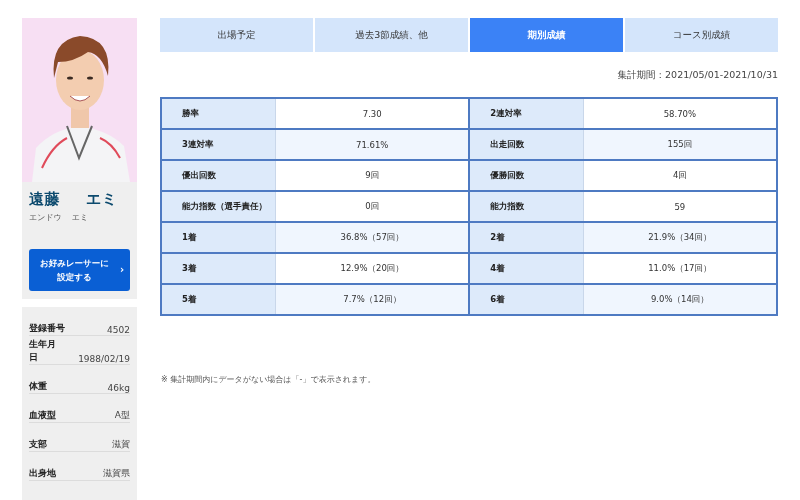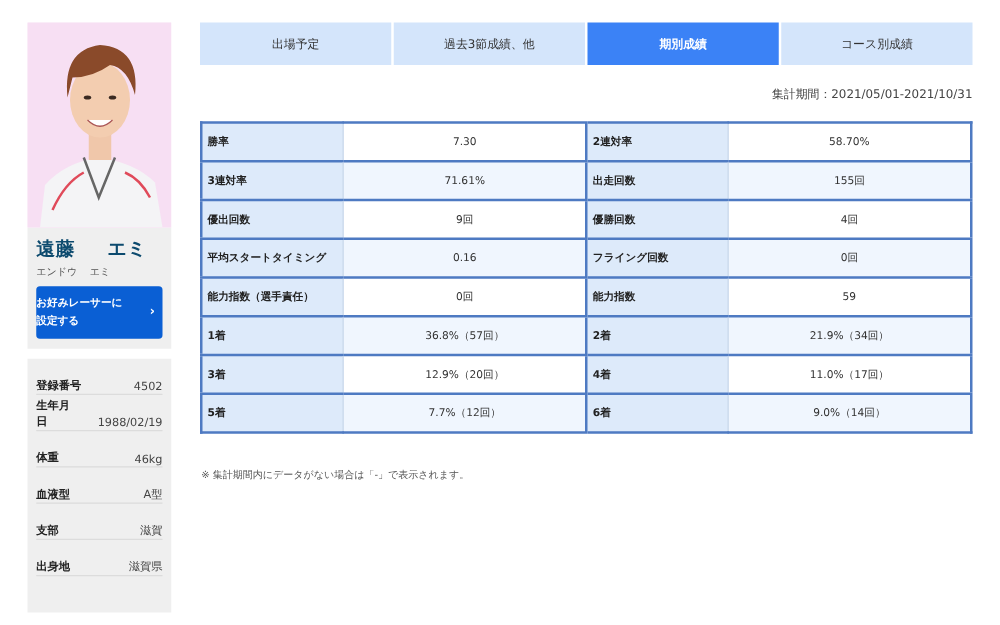--- a/index.html
+++ b/index.html
@@ -6,41 +6,41 @@
   html, body { width: 800px; height: 500px; overflow: hidden; background: #ffffff; }
   body { font-family: "DejaVu Sans", "Liberation Sans", sans-serif; color: #222; position: relative; }
 
   
   .sidebar { position: absolute; left: 22px; top: 18px; width: 115px; }
   .photo { width: 115px; height: 164px; background: #f7dff3; position: relative; overflow: hidden; }
   .photo svg { display: block; }
   .profile-box { background: #efefef; padding: 8px 7px 8px 7px; }
   .name { font-size: 15px; font-weight: bold; color: #0c4a6e; letter-spacing: 0.5px; display: flex; gap: 26px; }
   .kana { font-size: 8px; color: #555; margin-top: 3px; display: flex; gap: 10px; }
-  .fav-btn { margin-top: 6px; background: #0a5fd4; color: #fff; border-radius: 3px; height: 42px; position: relative;
-             display: flex; flex-direction: column; justify-content: center; font-size: 8.5px; font-weight: bold; line-height: 14px; padding-right: 10px; cursor: pointer; }
+  .fav-btn { margin-top: 26px; background: #0a5fd4; color: #fff; border-radius: 3px; height: 42px; position: relative;
+             display: flex; flex-direction: column; align-items: center; justify-content: center; font-size: 8.5px; font-weight: bold; line-height: 14px; padding-right: 10px; cursor: pointer; }
   .fav-btn .chev { position: absolute; right: 6px; top: 14px; font-size: 10px; }
   .info-box { background: #efefef; margin-top: 8px; padding: 0 7px; }
   .info-row { display: flex; justify-content: space-between; align-items: flex-end; height: 29px; border-bottom: 1px solid #dcdcdc; font-size: 9px; gap: 18px; }
   .info-row:last-child { border-bottom: none; }
   .info-row .k { font-weight: bold; color: #222; }
   .info-row .v { color: #444; }
 
   
   .tabs { position: absolute; left: 160px; top: 18px; width: 618px; height: 34px; display: flex; gap: 2px; }
   .tab { flex: 1; background: #d4e5fb; color: #333; font-size: 9.5px; display: flex; align-items: center; justify-content: center; cursor: pointer; }
   .tab.active { background: #3b82f6; color: #fff; font-weight: bold; }
 
   .period { position: absolute; right: 22px; top: 69px; font-size: 9.5px; color: #444; }
 
   
   .stats { position: absolute; left: 160px; top: 97px; width: 618px; border: 2px solid #4e7ac2; border-collapse: collapse; }
   .stats td { height: 31px; font-size: 8.5px; border-top: 2px solid #4e7ac2; }
   .stats tr:first-child td { border-top: none; }
-  .stats td.k { width: 121px; background: #ddeafa; font-weight: bold; padding-left: 4px; color: #222; border-right: 1px solid #c9d7ea; }
+  .stats td.k { width: 121px; background: #ddeafa; font-weight: bold; padding-left: 20px; color: #222; border-right: 1px solid #c9d7ea; }
   .stats td.v { width: 206px; text-align: center; color: #333; background: #ffffff; }
   .stats tr.alt td.v { background: #f0f6fe; }
   .stats td.v.mid { border-right: 2px solid #4e7ac2; }
 
   .note { position: absolute; left: 161px; top: 374px; font-size: 8px; color: #555; }
 </style>
 </head>
 <body>
 
 <div class="sidebar">
@@ -128,26 +128,20 @@
     <td class="v mid">71.61%</td>
     <td class="k">出走回数</td>
     <td class="v">155回</td>
   </tr>
   <tr>
     <td class="k">優出回数</td>
     <td class="v mid">9回</td>
     <td class="k">優勝回数</td>
     <td class="v">4回</td>
   </tr>
-  <tr class="alt">
-    <td class="k">平均スタートタイミング</td>
-    <td class="v mid">0.16</td>
-    <td class="k">フライング回数</td>
-    <td class="v">0回</td>
-  </tr>
   <tr>
     <td class="k">能力指数（選手責任）</td>
     <td class="v mid">0回</td>
     <td class="k">能力指数</td>
     <td class="v">59</td>
   </tr>
   <tr class="alt">
     <td class="k">1着</td>
     <td class="v mid">36.8%（57回）</td>
     <td class="k">2着</td>

